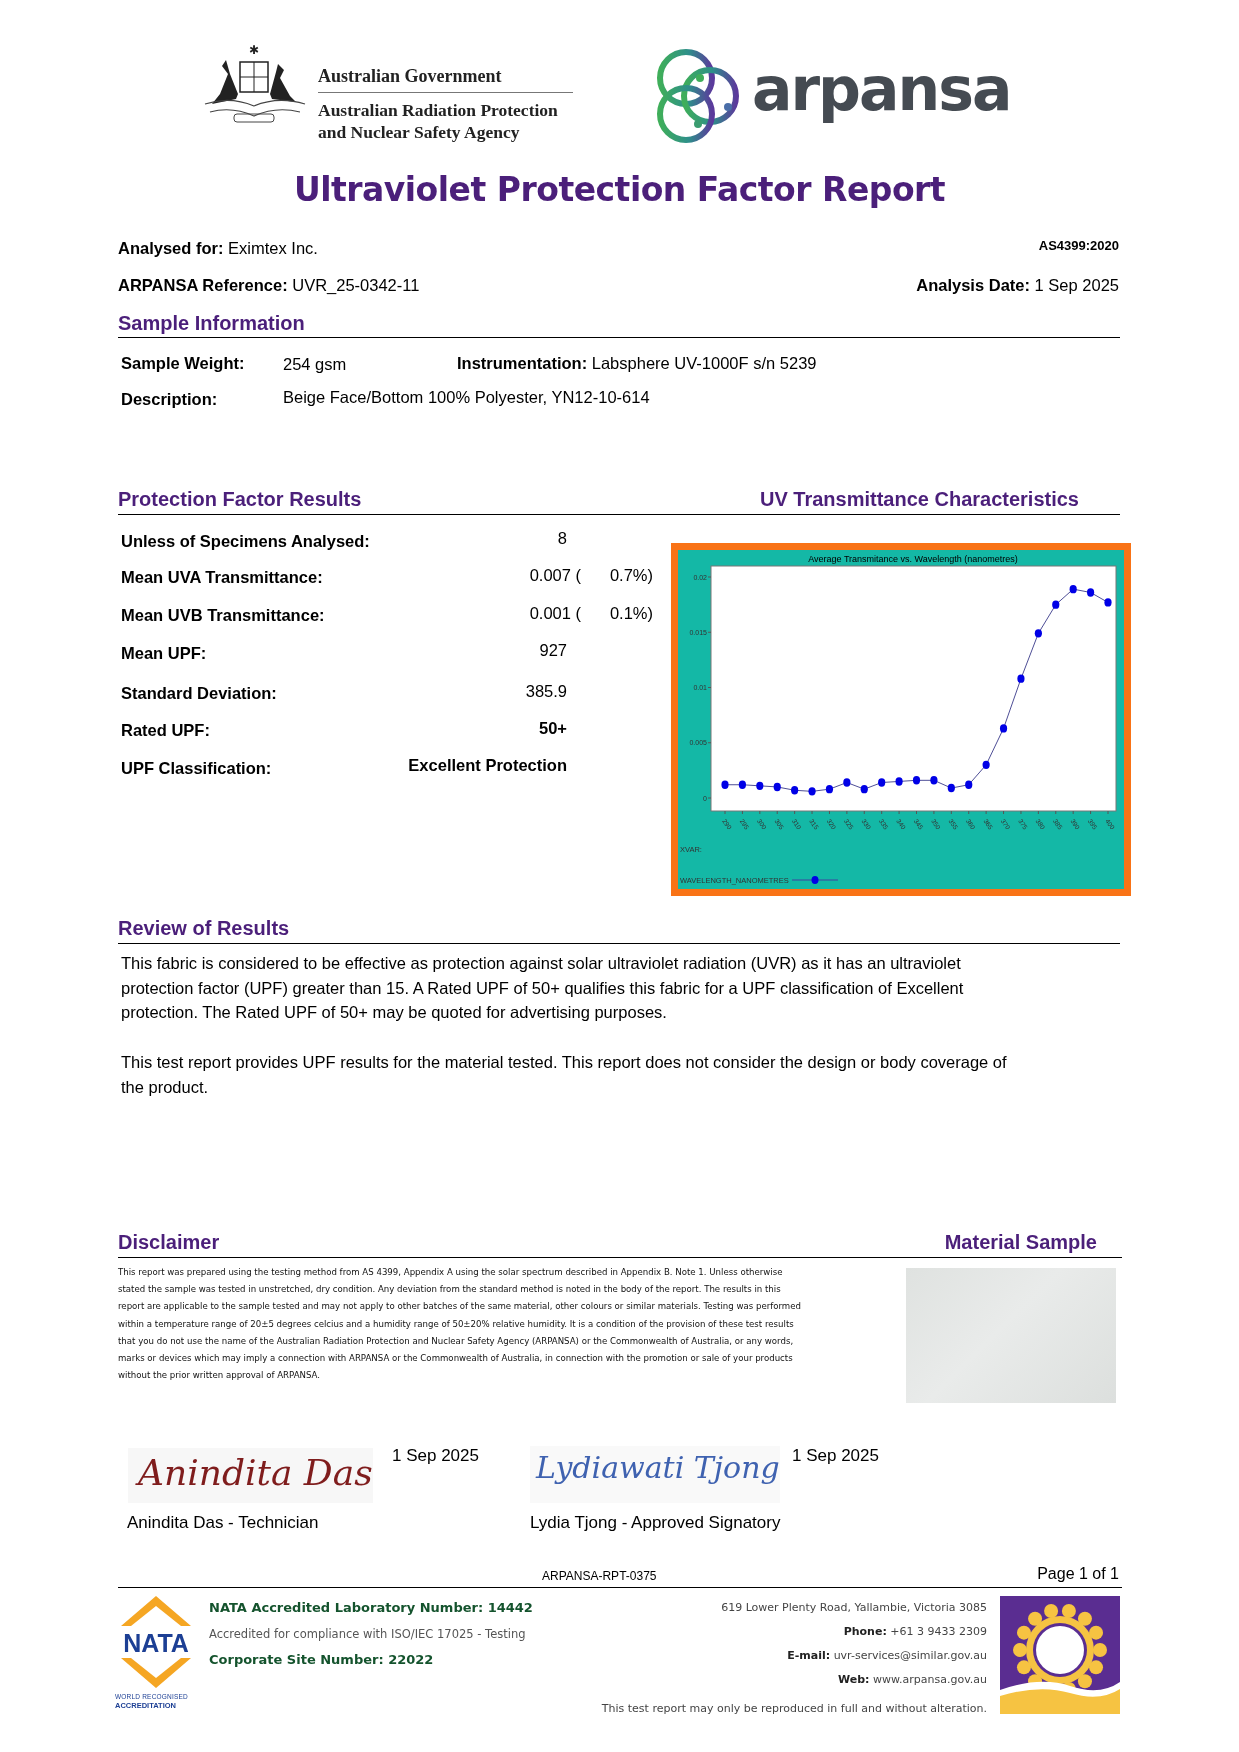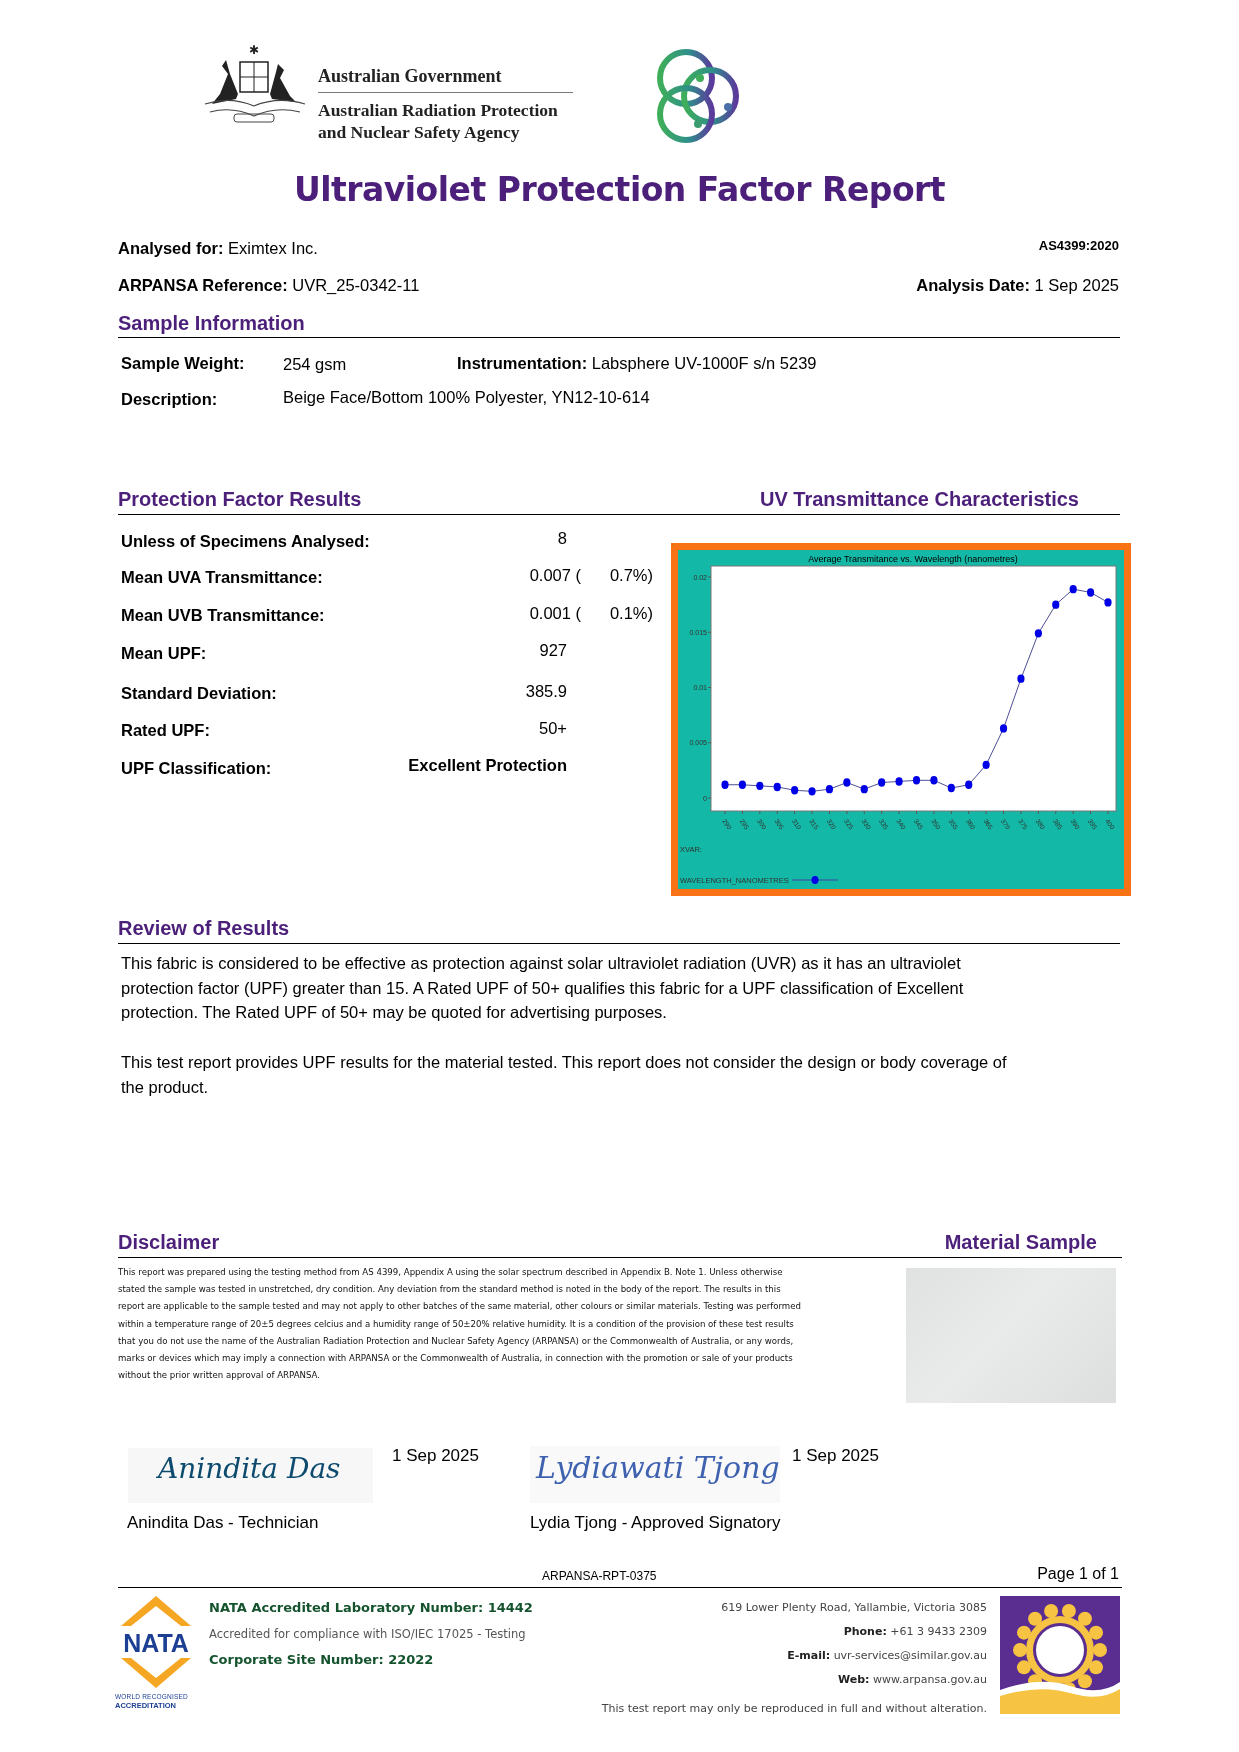--- a/index.html
+++ b/index.html
@@ -49,20 +49,21 @@
         <stop offset="1" stop-color="#5b3a9c"></stop>
       </linearGradient>
     </defs>
     <circle cx="38" cy="34" r="26" fill="none" stroke="url(#knotgrad)" stroke-width="6"></circle>
     <circle cx="62" cy="52" r="26" fill="none" stroke="url(#knotgrad)" stroke-width="6"></circle>
     <circle cx="38" cy="70" r="26" fill="none" stroke="url(#knotgrad)" stroke-width="6"></circle>
     <circle cx="52" cy="34" r="4" fill="#3fae5a"></circle>
     <circle cx="80" cy="63" r="4" fill="#4a6ea8"></circle>
     <circle cx="50" cy="80" r="4" fill="#3a9c70"></circle>
   </svg>
+  <div style="position:absolute;left:104px;top:10px;font-family:'DejaVu Sans',sans-serif;font-weight:bold;font-size:60px;letter-spacing:-2px;color:#454b52;">arpansa</div>
 </div>
 
 <div class="abs" style="left:0;width:1239px;top:170px;text-align:center;font-family:'DejaVu Sans',sans-serif;font-weight:bold;font-size:33px;color:#4b1f7a;letter-spacing:-0.5px;">Ultraviolet Protection Factor Report</div>
 
 <div class="abs" style="left:118px;top:239px;font-size:16.5px;">
   <span class="lbl">Analysed for:</span>
   <span>Eximtex Inc.</span>
 </div>
 <div class="abs" style="right:120px;top:238px;font-weight:bold;font-size:13px;">AS4399:2020</div>
 <div class="abs" style="left:118px;top:276px;font-size:16.5px;">
@@ -107,21 +108,21 @@
   <div>
     <div class="row-label" style="top:644px;">Mean UPF:</div>
     <div class="row-val" style="right:672px;top:641px;">927</div>
   </div>
   <div>
     <div class="row-label" style="top:684px;">Standard Deviation:</div>
     <div class="row-val" style="right:672px;top:682px;">385.9</div>
   </div>
   <div>
     <div class="row-label" style="top:721px;">Rated UPF:</div>
-    <div class="row-val" style="right:672px;top:719px;font-weight:normal;">50+</div>
+    <div class="row-val" style="right:672px;top:719px;font-weight:bold;">50+</div>
   </div>
   <div>
     <div class="row-label" style="top:759px;">UPF Classification:</div>
     <div class="row-val" style="right:672px;top:756px;font-weight:bold;">Excellent Protection</div>
   </div>
 </div>
 
 <div class="abs" style="left:671px;top:543px;width:446px;height:339px;border:7px solid #f97316;background:#14b8a6;">
   <svg id="chart-svg" width="446" height="339">
     <text id="chart-title" x="235" y="12" font-size="9" text-anchor="middle" fill="#000">Average Transmitance vs. Wavelength (nanometres)</text>
@@ -224,21 +225,21 @@
 <div class="abs" style="left:121px;top:951px;width:880px;font-size:16.5px;line-height:24.5px;">This fabric is considered to be effective as protection against solar ultraviolet radiation (UVR) as it has an ultraviolet protection factor (UPF) greater than 15. A Rated UPF of 50+ qualifies this fabric for a UPF classification of Excellent protection. The Rated UPF of 50+ may be quoted for advertising purposes.</div>
 <div class="abs" style="left:121px;top:1050px;width:900px;font-size:16.5px;line-height:24.5px;">This test report provides UPF results for the material tested. This report does not consider the design or body coverage of the product.</div>
 
 <div class="section-head" style="top:1231px;">Disclaimer</div>
 <div class="abs" style="right:142px;top:1231px;font-weight:bold;font-size:20px;color:#4b1f7a;">Material Sample</div>
 <div class="rule" style="left:118px;top:1257px;width:1004px;"></div>
 <div class="disc">This report was prepared using the testing method from AS 4399, Appendix A using the solar spectrum described in Appendix B. Note 1. Unless otherwise stated the sample was tested in unstretched, dry condition. Any deviation from the standard method is noted in the body of the report. The results in this report are applicable to the sample tested and may not apply to other batches of the same material, other colours or similar materials. Testing was performed within a temperature range of 20±5 degrees celcius and a humidity range of 50±20% relative humidity. It is a condition of the provision of these test results that you do not use the name of the Australian Radiation Protection and Nuclear Safety Agency (ARPANSA) or the Commonwealth of Australia, or any words, marks or devices which may imply a connection with ARPANSA or the Commonwealth of Australia, in connection with the promotion or sale of your products without the prior written approval of ARPANSA.</div>
 <div class="abs" style="left:906px;top:1268px;width:210px;height:135px;background:linear-gradient(135deg,#dfe2e0 0%,#e9ebea 45%,#dcdfdd 100%);"></div>
 
 <div class="abs" style="left:128px;top:1448px;width:245px;height:55px;background:#f7f7f7;">
-  <div style="position:absolute;left:10px;top:4px;font-family:'DejaVu Serif',serif;font-style:italic;font-size:28px;color:#0c4a6e;margin-left:20px;">Anindita Das</div>
+  <div style="position:absolute;left:10px;top:4px;font-family:'DejaVu Serif',serif;font-style:italic;font-size:36px;color:#7f1d1d;">Anindita Das</div>
 </div>
 <div class="sig-date" style="left:392px;top:1446px;">1 Sep 2025</div>
 <div class="sig-name" style="left:127px;top:1513px;">Anindita Das - Technician</div>
 
 <div class="abs" style="left:530px;top:1446px;width:250px;height:57px;background:#f9f9f9;">
   <div style="position:absolute;left:6px;top:4px;font-family:'DejaVu Serif',serif;font-style:italic;font-size:30px;color:#3f62b0;">Lydiawati Tjong</div>
 </div>
 <div class="sig-date" style="left:792px;top:1446px;">1 Sep 2025</div>
 <div class="sig-name" style="left:530px;top:1513px;">Lydia Tjong - Approved Signatory</div>
 

